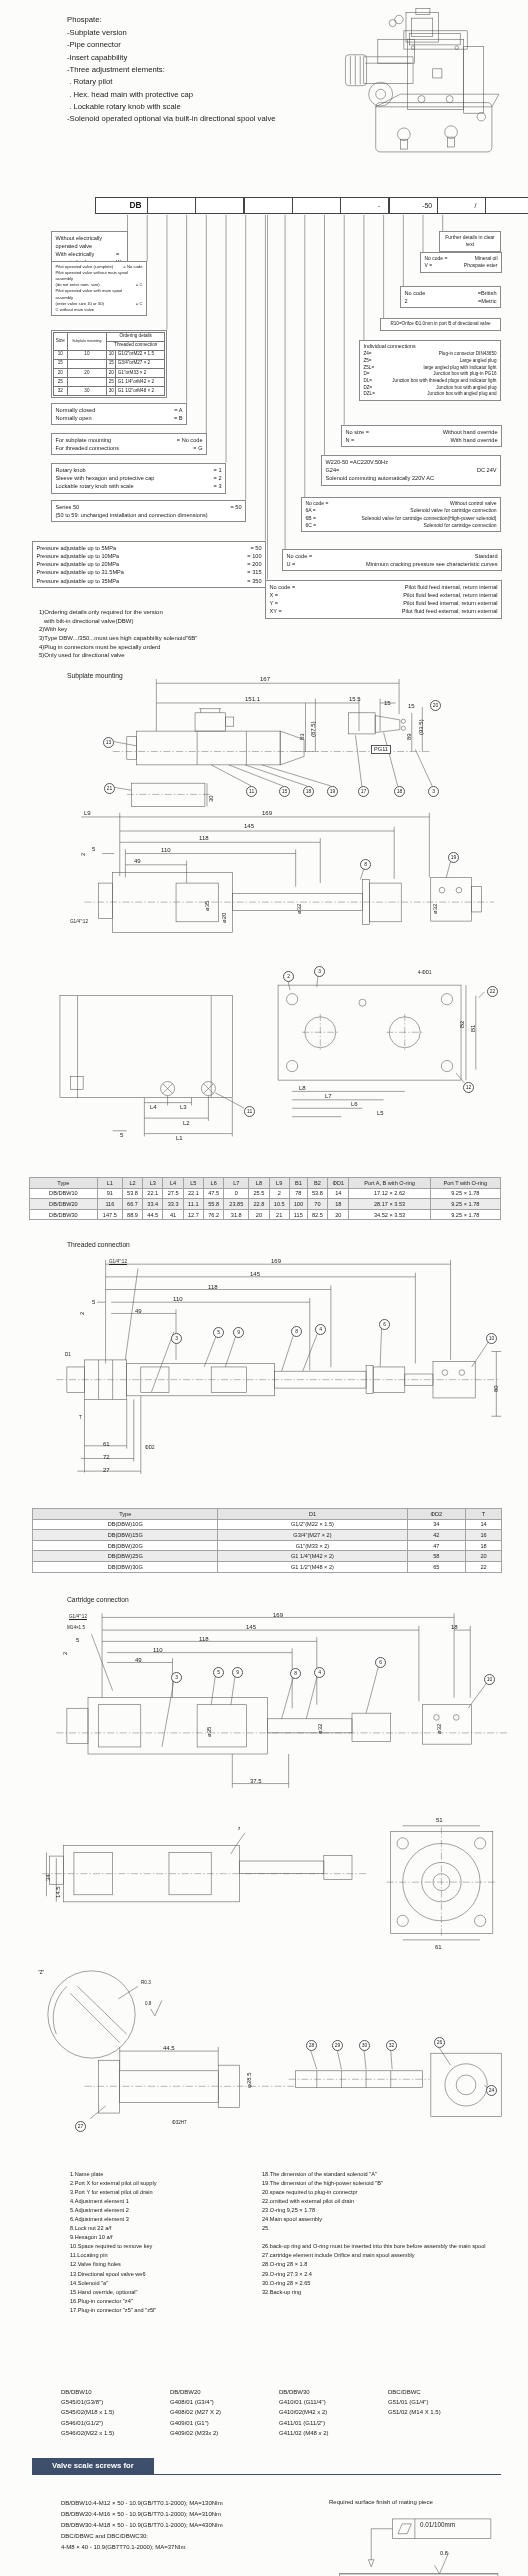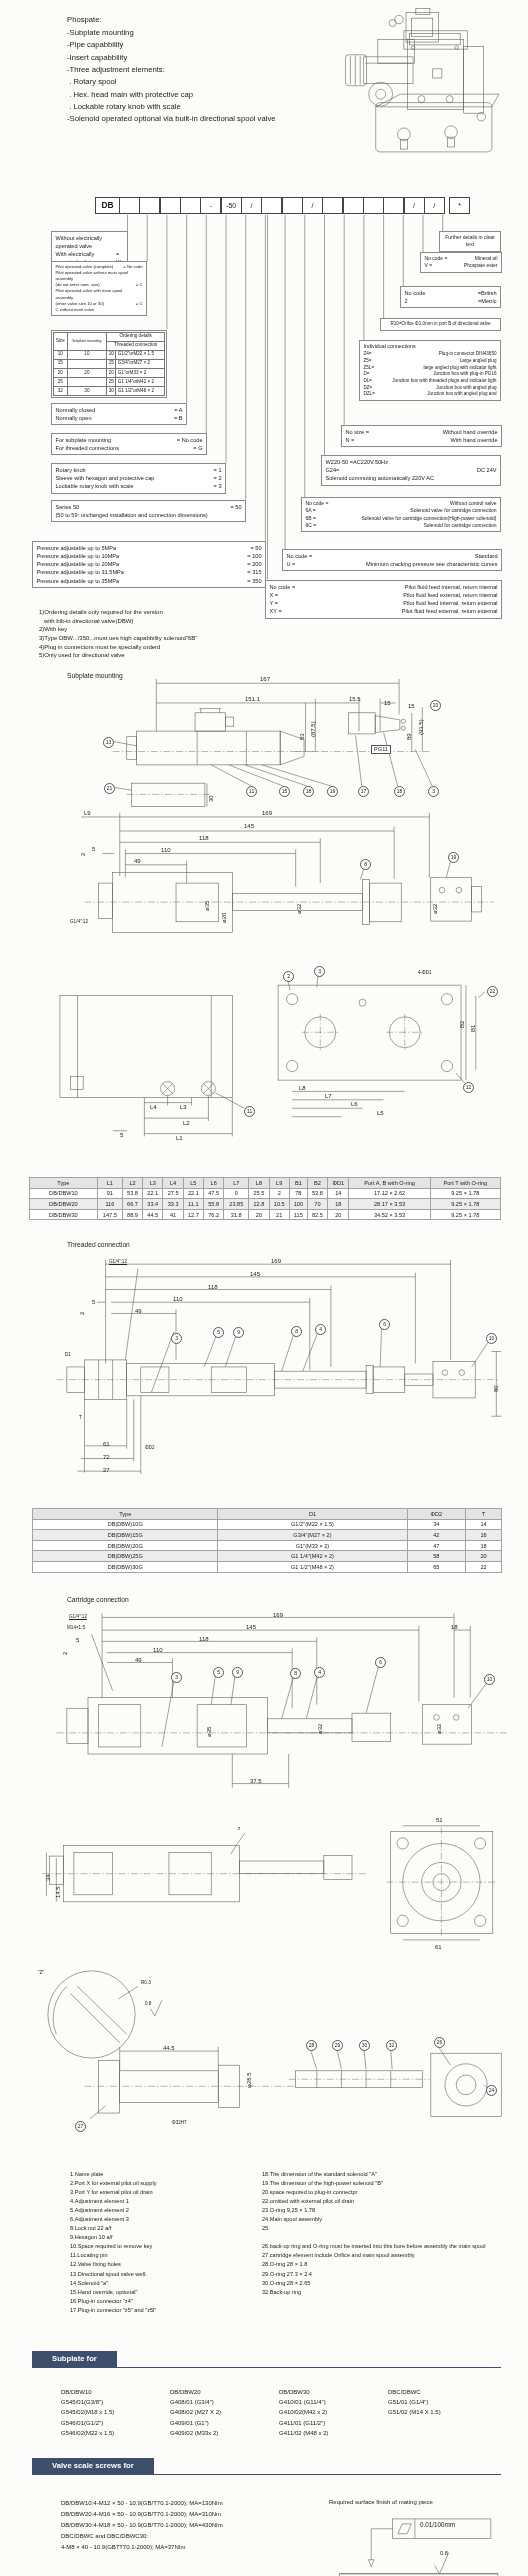--- a/index.html
+++ b/index.html
@@ -7,21 +7,21 @@
   .page{position:relative;width:528px;height:2576px;background:#fcfcfb;overflow:hidden;}
   .abs{position:absolute;}
   
   .sec{position:absolute;left:32px;width:469px;border-bottom:1.4px solid #3e4f6c;height:15.5px;}
   .sec .bar{display:inline-block;background:#3e4f6c;color:#fff;font-weight:bold;font-size:7.7px;padding:2.8px 20px;line-height:10px;}
   
   .features{position:absolute;left:67px;top:14px;font-size:7.7px;line-height:1.6;}
   .features div{white-space:pre;}
   
   .cells{position:absolute;left:96px;top:5.6px;white-space:nowrap;}
-  .cells span{display:inline-block;width:19px;height:15.5px;border:0.7px solid #444;margin-left:-0.7px;text-align:center;line-height:15.5px;font-size:7px;background:#fff;vertical-align:top;}
+  .cells span{display:inline-block;width:19px;height:15.5px;border:0.7px solid #444;margin-left:-0.7px;text-align:center;line-height:15.5px;font-size:7px;background:#fff;vertical-align:top;padding-left:28px;}
   .cells span.c0{width:22.5px;font-weight:bold;font-size:8.4px;}
   .cells span.cstar{margin-left:4.2px;}
   
   .box{position:absolute;border:0.7px solid #8a8a8a;background:#fff;font-size:5.6px;padding:2.1px 3.5px;box-sizing:border-box;line-height:1.45;}
   .kvr{display:flex;justify-content:space-between;gap:2.8px;}
   .kvr span{min-width:0;}
   .f7{font-size:5px;} .f65{font-size:4.6px;} .f6{font-size:4.2px;}
   .ctr{text-align:center;}
   .bt{font-size:5.3px;margin-bottom:0.7px;}
   
@@ -56,21 +56,21 @@
   
   .vflines{position:absolute;font-size:6px;line-height:1.85;}
 </style>
 </head>
 <body>
 
 <div class="page">
 
   <div class="features">
     <div style="margin-bottom:0.7px;">Phospate:</div>
-    <div><div>-Subplate mounting</div><div>-Pipe capabbility</div><div>-Insert capabbility</div><div>-Three adjustment elements:</div><div> . Rotary spool</div><div> . Hex. head main with protective cap</div><div> . Lockable rotary knob with scale</div><div>-Solenoid operated optional via built-in directional spool valve</div></div>
+    <div><div>-Subplate version</div><div>-Pipe connector</div><div>-Insert capabbility</div><div>-Three adjustment elements:</div><div> . Rotary pilot</div><div> . Hex. head main with protective cap</div><div> . Lockable rotary knob with scale</div><div>-Solenoid operated optional via built-in directional spool valve</div></div>
   </div>
 
   <div class="abs" style="left:337px;top:3.5px;width:176px;height:155px;">
     <svg width="176" height="155" viewBox="0 0 250 220">
       <rect x="55" y="140" width="165" height="70" rx="6" fill="#3565b8" stroke="#27498a"></rect>
       <polygon points="55,146 90,128 230,128 220,146" fill="#3e6fc4" stroke="#27498a"></polygon>
       <rect x="100" y="50" width="80" height="100" fill="#3e72c8" stroke="#2c4f92"></rect>
       <rect x="180" y="60" width="28" height="95" fill="#345fae" stroke="#27498a"></rect>
       <rect x="95" y="38" width="90" height="26" fill="#4479ce" stroke="#2c4f92"></rect>
       <rect x="103" y="42" width="72" height="16" fill="#b6b9bd" stroke="#8f9296"></rect>
@@ -976,23 +976,20 @@
       <div>25.</div>
       <div>&nbsp;</div>
       <div>26.back-up ring and O-ring must be inserted into this bore before assembly the main spool</div>
       <div>27.cartridge element include Orifice and main spool assembly</div>
       <div>28.O-ring 28 × 1.8</div>
       <div>29.O-ring 27.3 × 2.4</div>
       <div>30.O-ring 28 × 2.65</div>
       <div>32.Back-up ring</div>
     </div>
 
-  <div class="sec" style="top:2351px;">
-    <span class="bar">Subplate for</span>
-  </div>
   <div class="cols" style="left:61px;top:2387px;width:436px;">
       <div class="col" style="width: 25%;">
         <div>DB/DBW10</div>
         <div>G545/01(G3/8")</div>
         <div>G545/02(M18 x 1.5)</div>
         <div>G546/01(G1/2")</div>
         <div>G546/02(M22 x 1.5)</div>
       </div>
       <div class="col" style="width: 25%;">
         <div>DB/DBW20</div>

